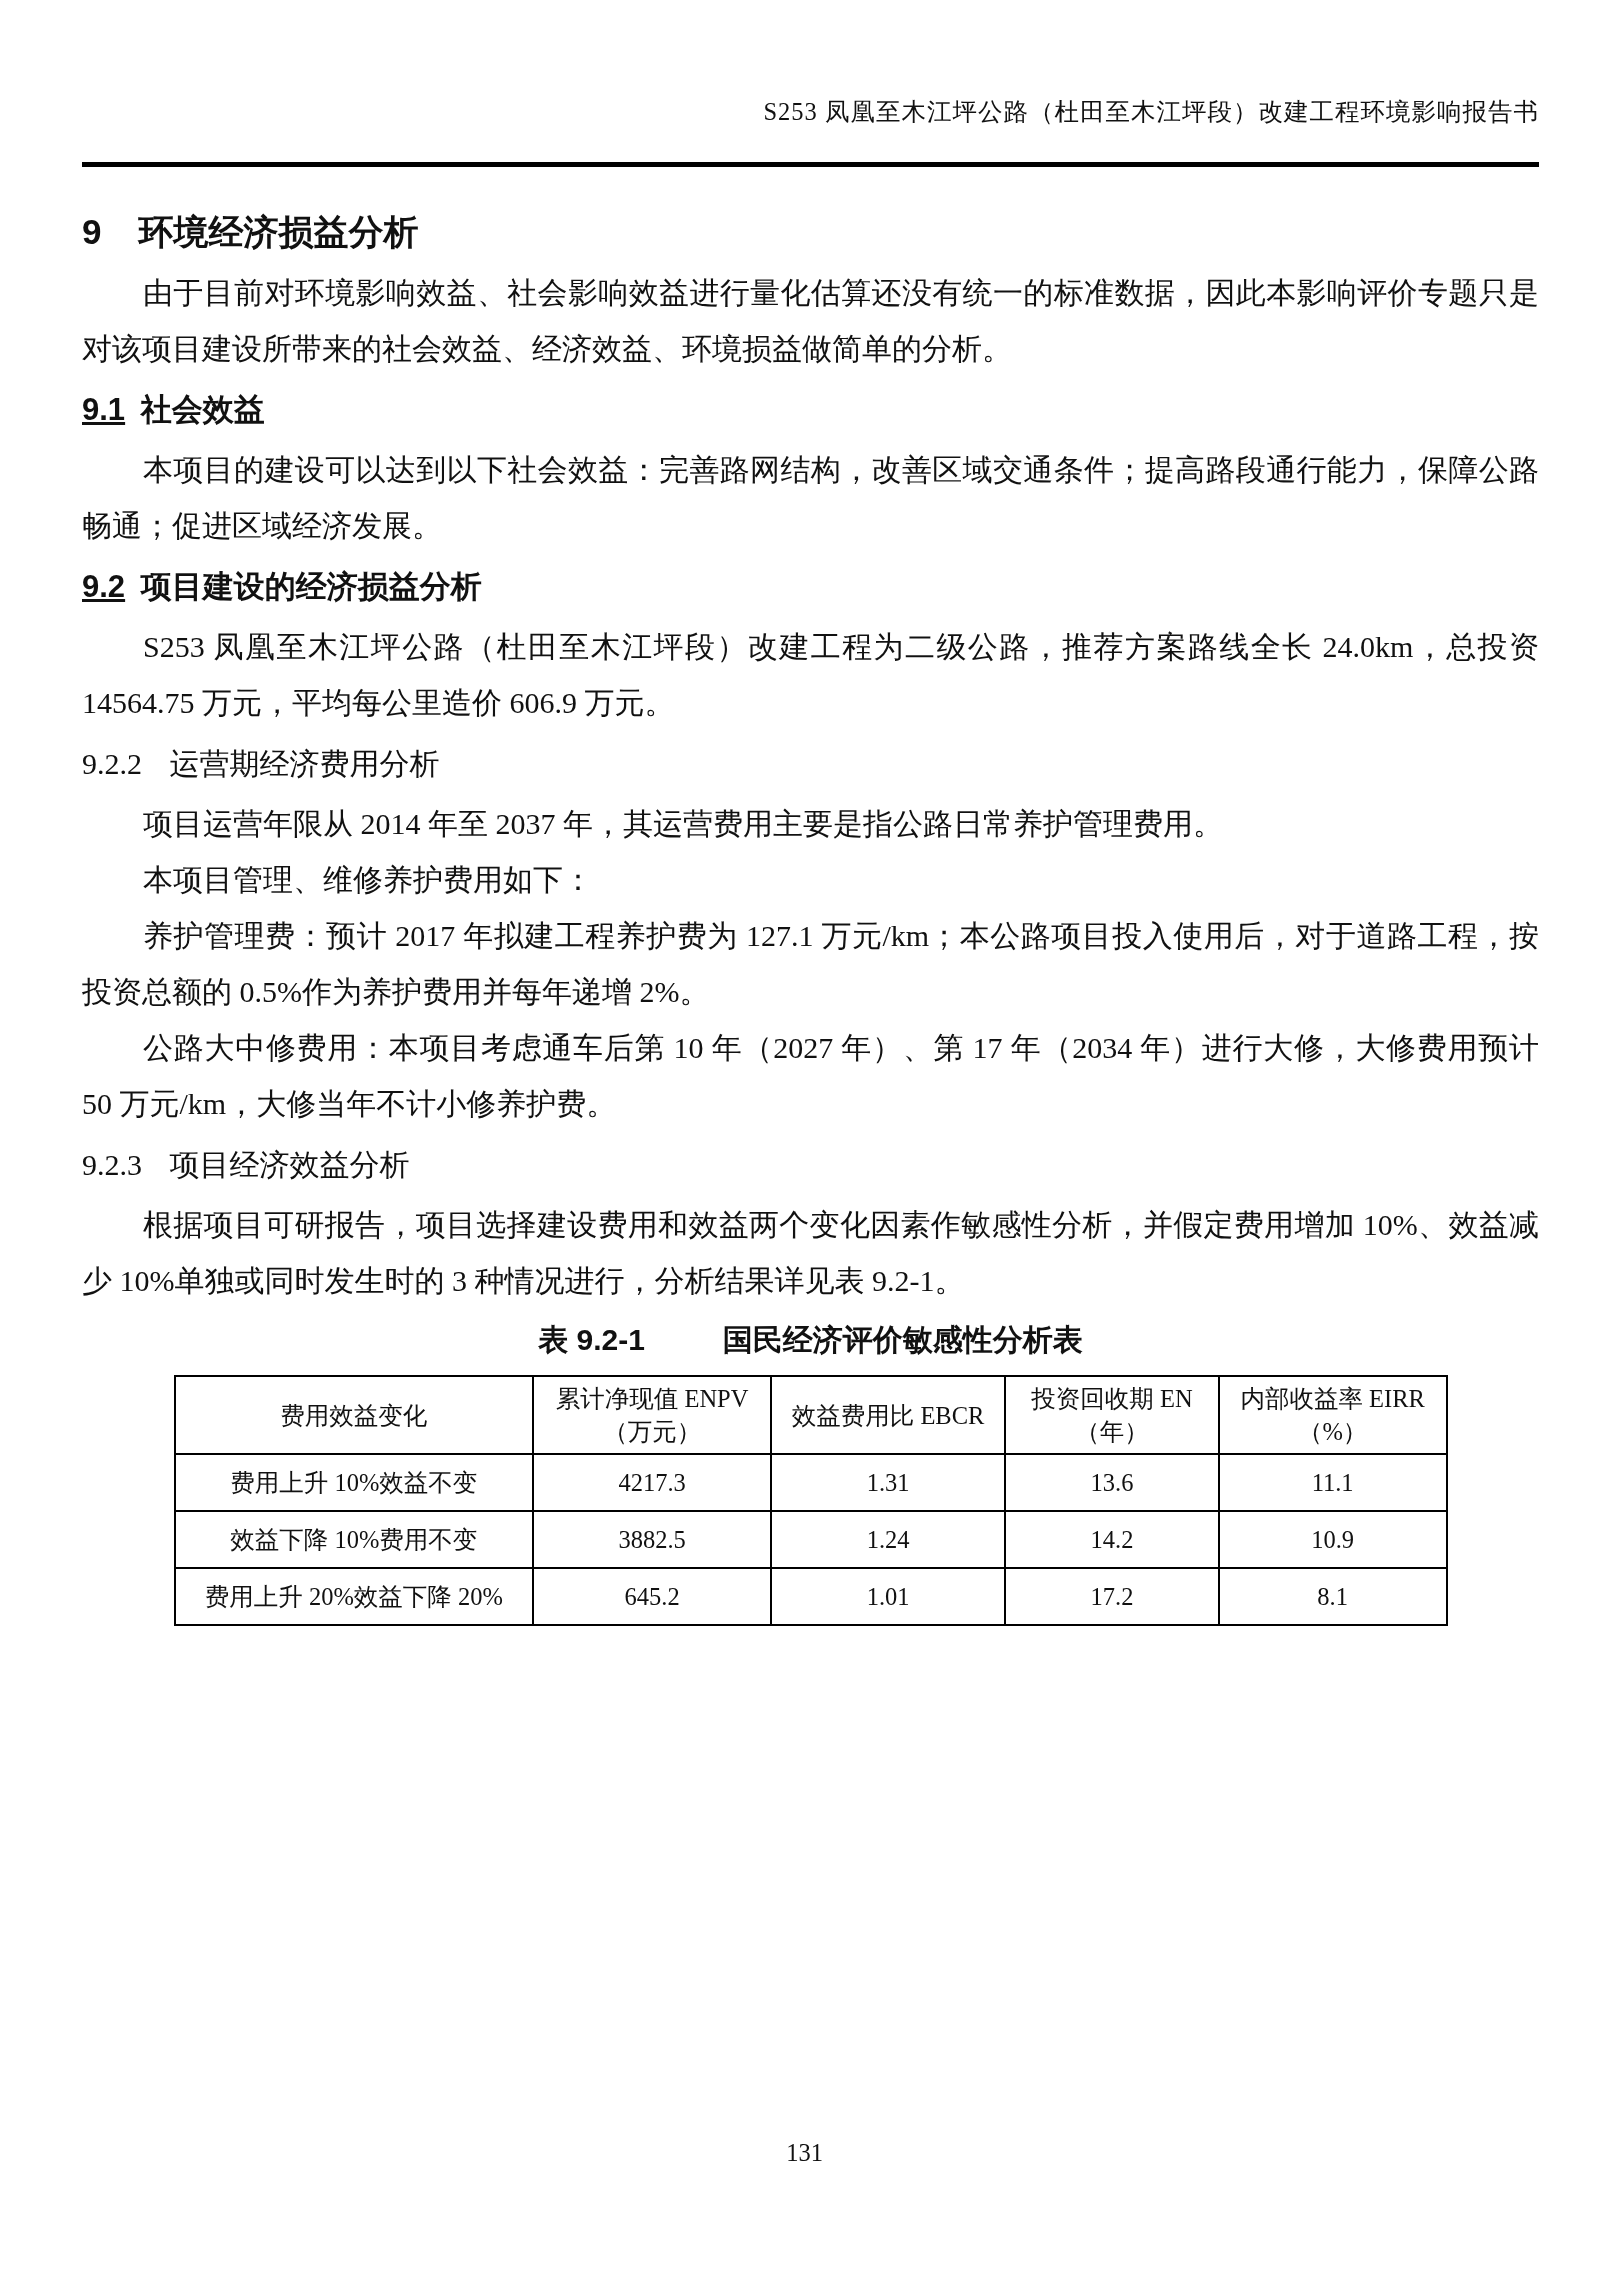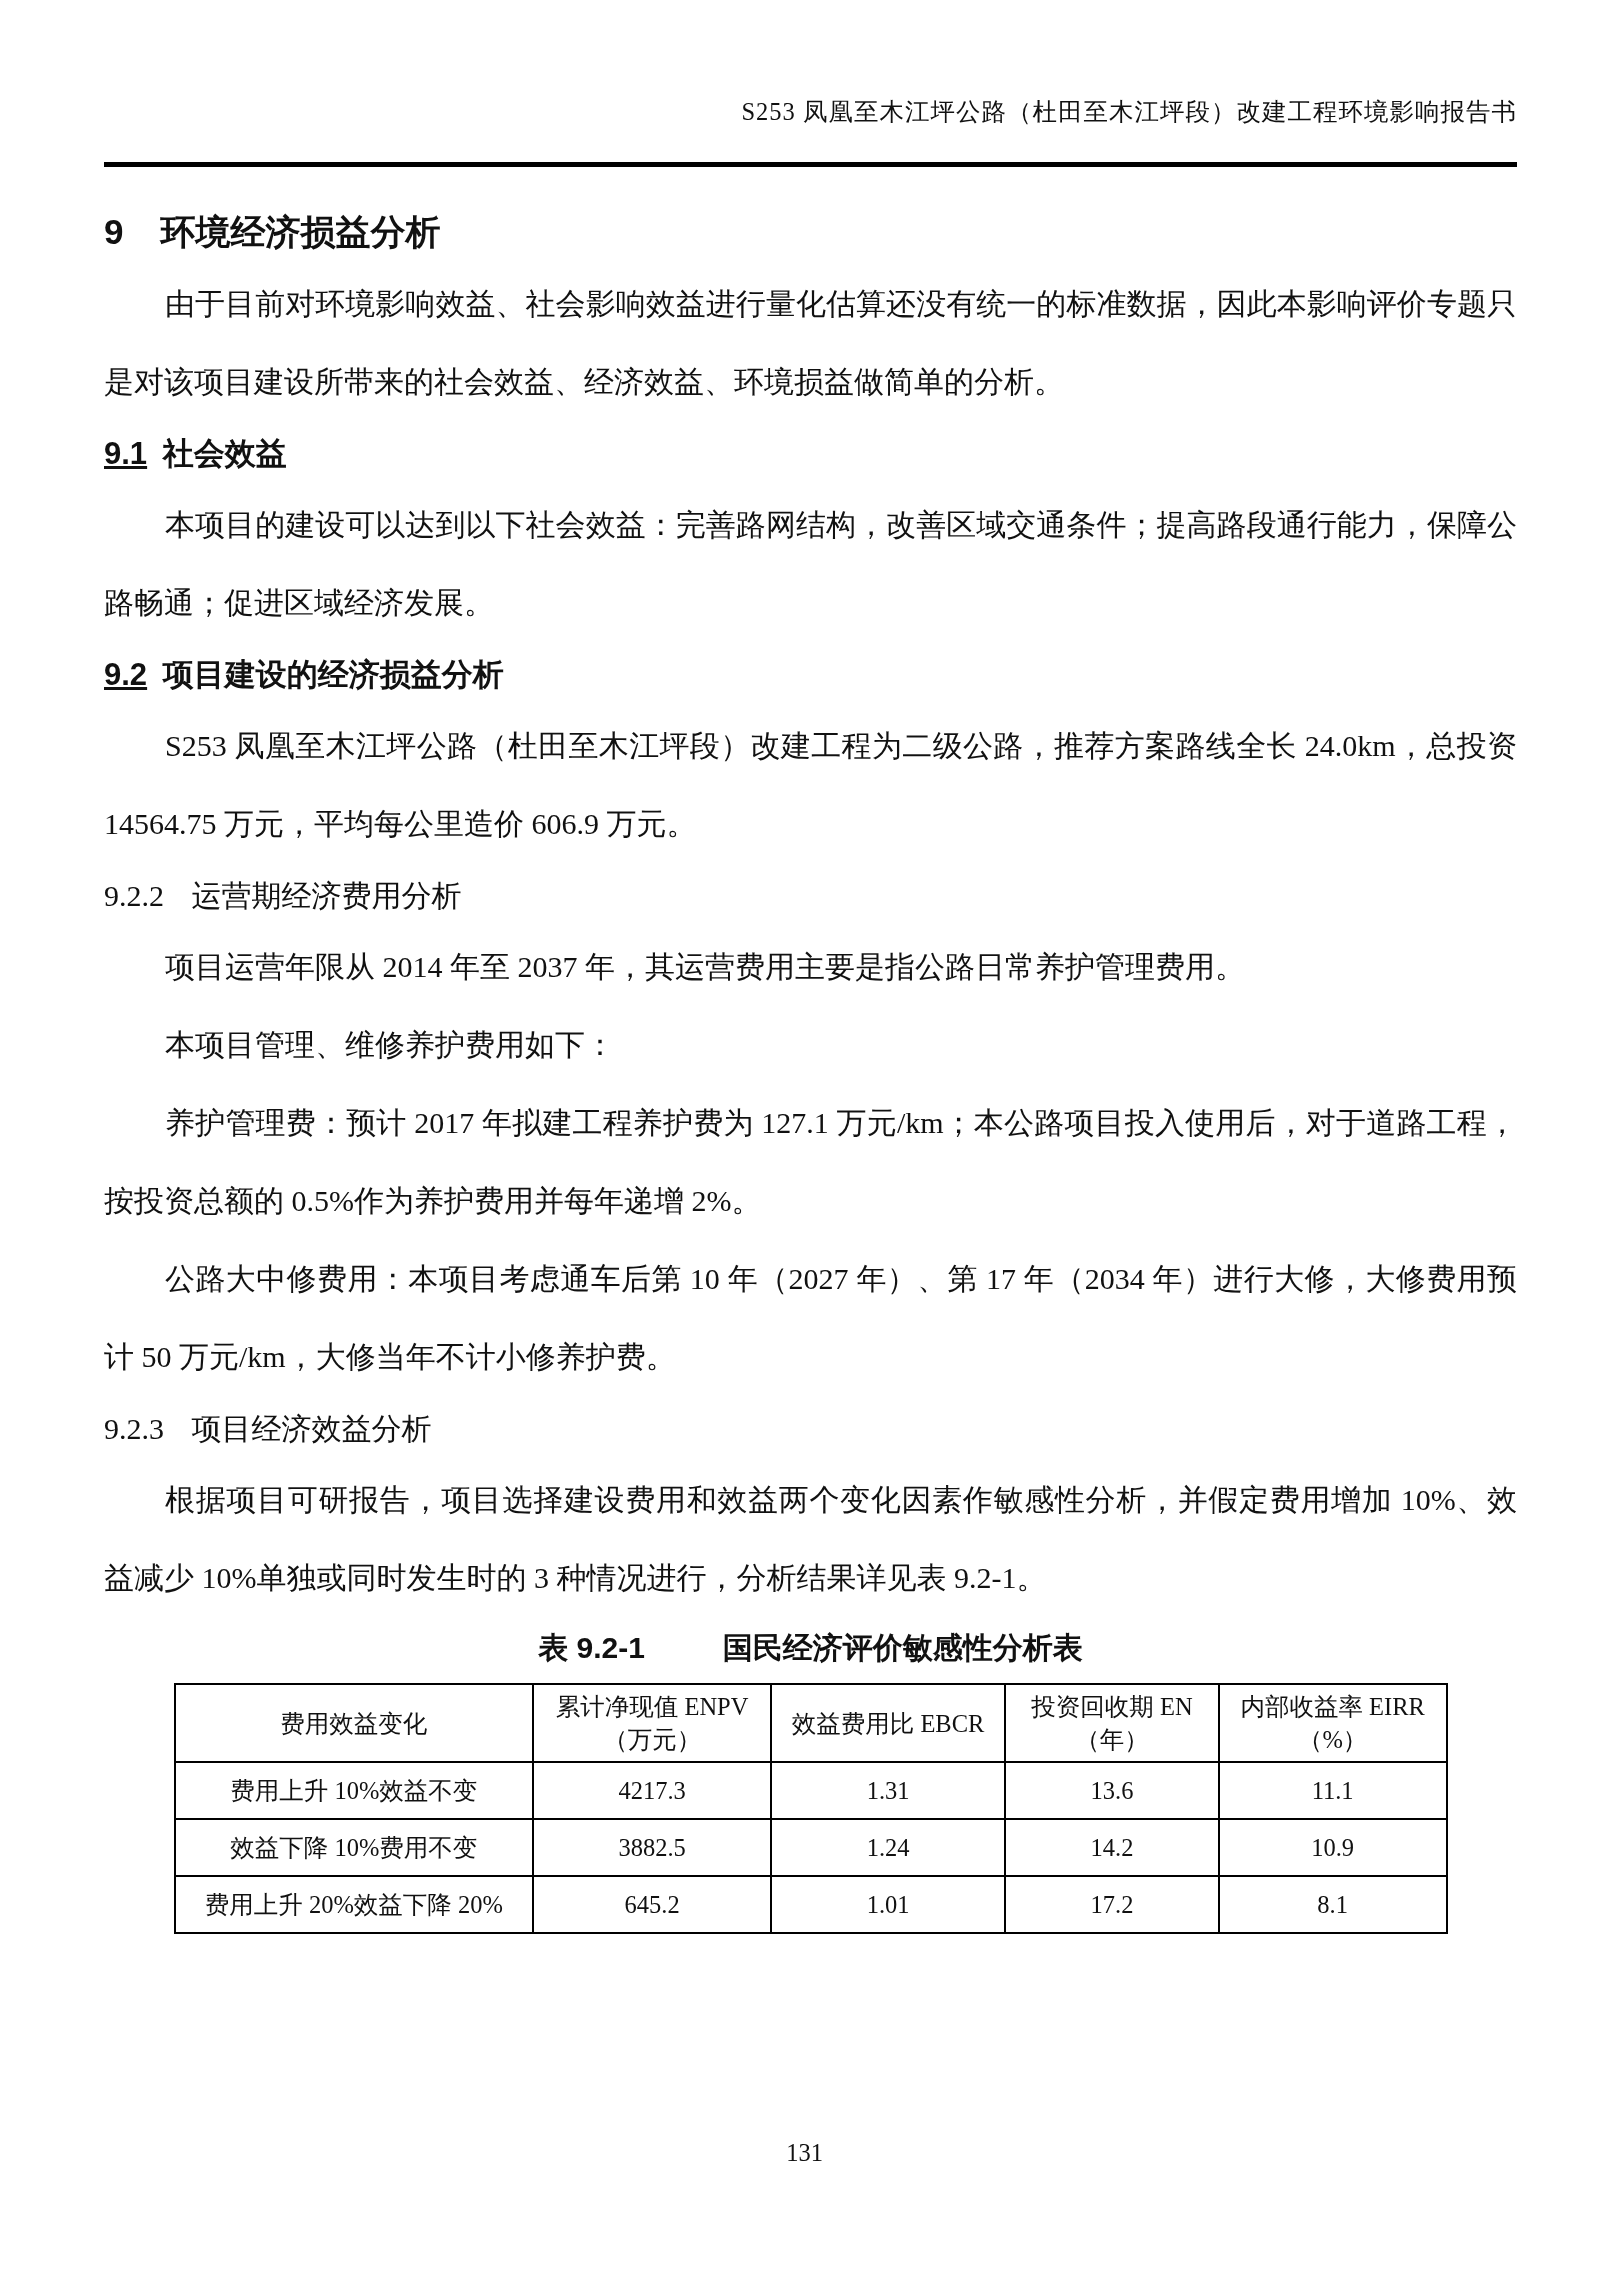--- a/index.html
+++ b/index.html
@@ -7,21 +7,21 @@
   .page {
     position: relative;
     width: 1621px;
     height: 2293px;
     margin: 0 auto;
     background: #ffffff;
     color: #111111;
     font-family: "Liberation Serif", "DejaVu Serif", serif;
     overflow: hidden;
   }
-  .content { padding: 0 104px; }
+  .content { padding: 0 82px; }
 
   
   .header-title {
     padding-top: 92px;
     line-height: 39px;
     font-size: 24.5px;
     text-align: right;
     letter-spacing: 1px;
   }
   .header-rule {
@@ -50,21 +50,21 @@
     font-family: "Liberation Serif", "DejaVu Serif", serif;
     font-size: 30px;
     font-weight: normal;
     line-height: 65px;
   }
   h3.sec .sec-num { margin-right: 27.4px; }
 
   
   p.body-text {
     font-size: 30px;
-    line-height: 78px;
+    line-height: 56px;
     text-align: justify;
     text-indent: 61px;
   }
   p.first-para { margin-top: 7.8px; }
 
   
   .table-caption {
     margin-top: 5.9px;
     text-align: center;
     font-family: "Liberation Sans", "DejaVu Sans", sans-serif;

